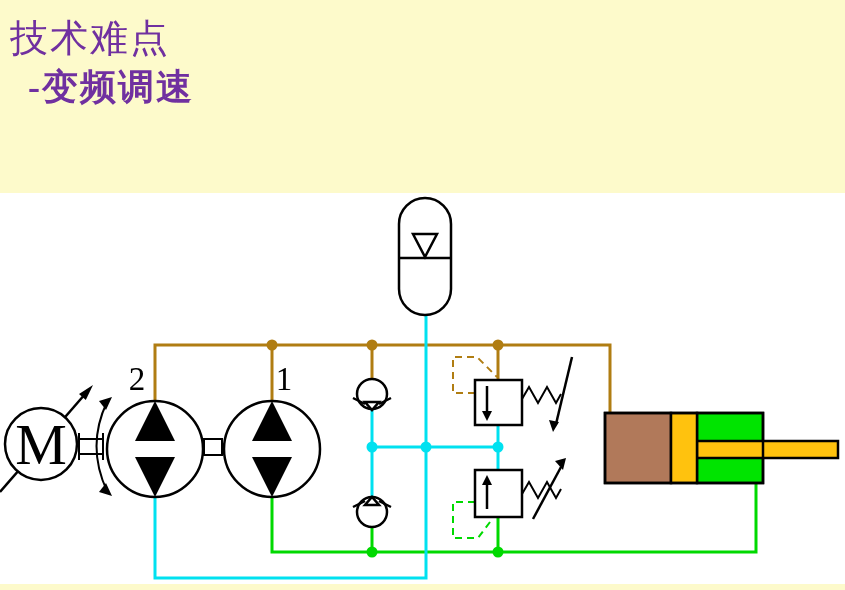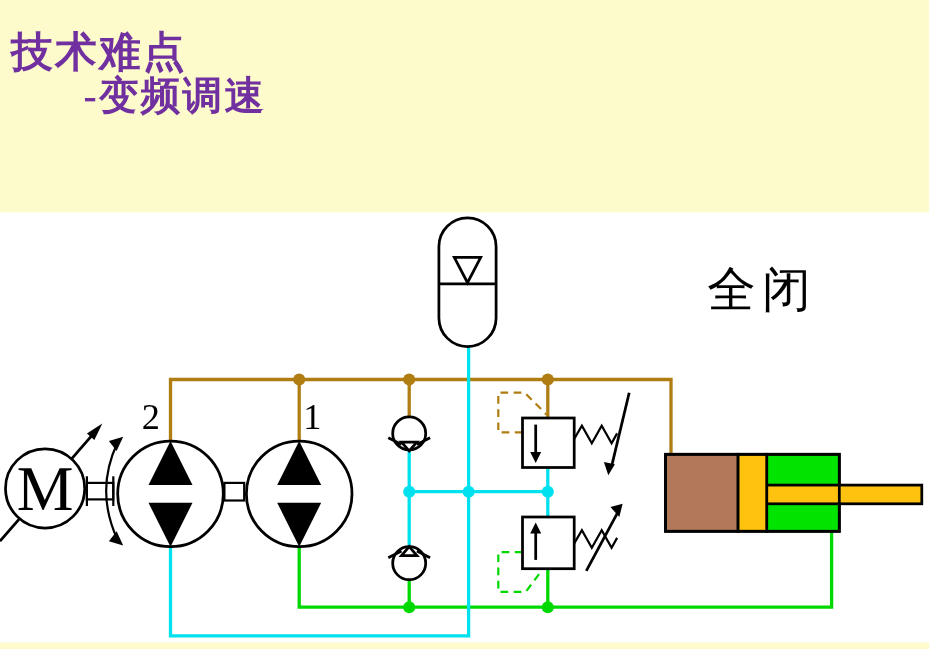--- a/index.html
+++ b/index.html
@@ -1,23 +1,23 @@
 <!DOCTYPE html>
 <html><head>
 <meta charset="utf-8">
 <style>
   html,body{margin:0;padding:0;background:#fff;}
   .slide{position:relative;width:845px;height:590px;background:#ffffff;overflow:hidden;
          font-family:"Liberation Serif", serif;}
   .top-panel{position:absolute;left:0;top:0;width:845px;height:193px;background:#FDFACB;}
   .bottom-bar{position:absolute;left:0;top:584px;width:845px;height:6px;background:#FDFACB;}
-  .title{position:absolute;left:10px;top:28px;font-size:38px;line-height:1.1;
-         color:#7030A0;font-weight:700;letter-spacing:2px;}
+  .title{position:absolute;left:10px;top:18px;font-size:38px;line-height:1.1;
+         color:#7030A0;font-weight:400;letter-spacing:2px;}
   .bullet{position:absolute;font-size:36px;line-height:1.1;color:#7030A0;font-weight:600;letter-spacing:2px;}
-  .b1{left:28px;top:68px;margin-left:48px;}
+  .b1{left:28px;top:68px;}
   .b2{left:28px;top:122px;}
   .annotation{position:absolute;left:643px;top:234px;font-size:44px;color:#000;letter-spacing:6px;}
   svg.diagram{position:absolute;left:0;top:0;}
   .cline{fill:none;stroke-width:3;}
   .pilot{fill:none;stroke-width:2;stroke-dasharray:7 5;}
   .blk{fill:#ffffff;stroke:#000;stroke-width:2.5;}
   .blk-line{fill:none;stroke:#000;stroke-width:2.5;}
   .blk-thin{fill:none;stroke:#000;stroke-width:2;}
   .fill-blk{fill:#000;stroke:none;}
   .svg-num{font-family:"Liberation Serif",serif;font-size:33px;fill:#000;}
@@ -26,21 +26,20 @@
 </head>
 <body>
 
 <div class="slide">
 
   <div class="top-panel">
     <div class="title">技术难点</div>
     <div class="bullet b1">-变频调速</div>
   </div>
 
-  <div class="annotation">全闭</div>
 
   <svg class="diagram" width="845" height="590" viewBox="0 0 845 590">
 
     <g class="cline" stroke="#B07D12">
       <path d="M155,402 L155,345 L610,345 L610,413"></path>
       <path d="M272,345 V402"></path>
       <path d="M372,345 V381"></path>
       <path d="M498,345 V381"></path>
       <path class="pilot" d="M475,393 H453 V357 H477 L497,377"></path>
     </g>

